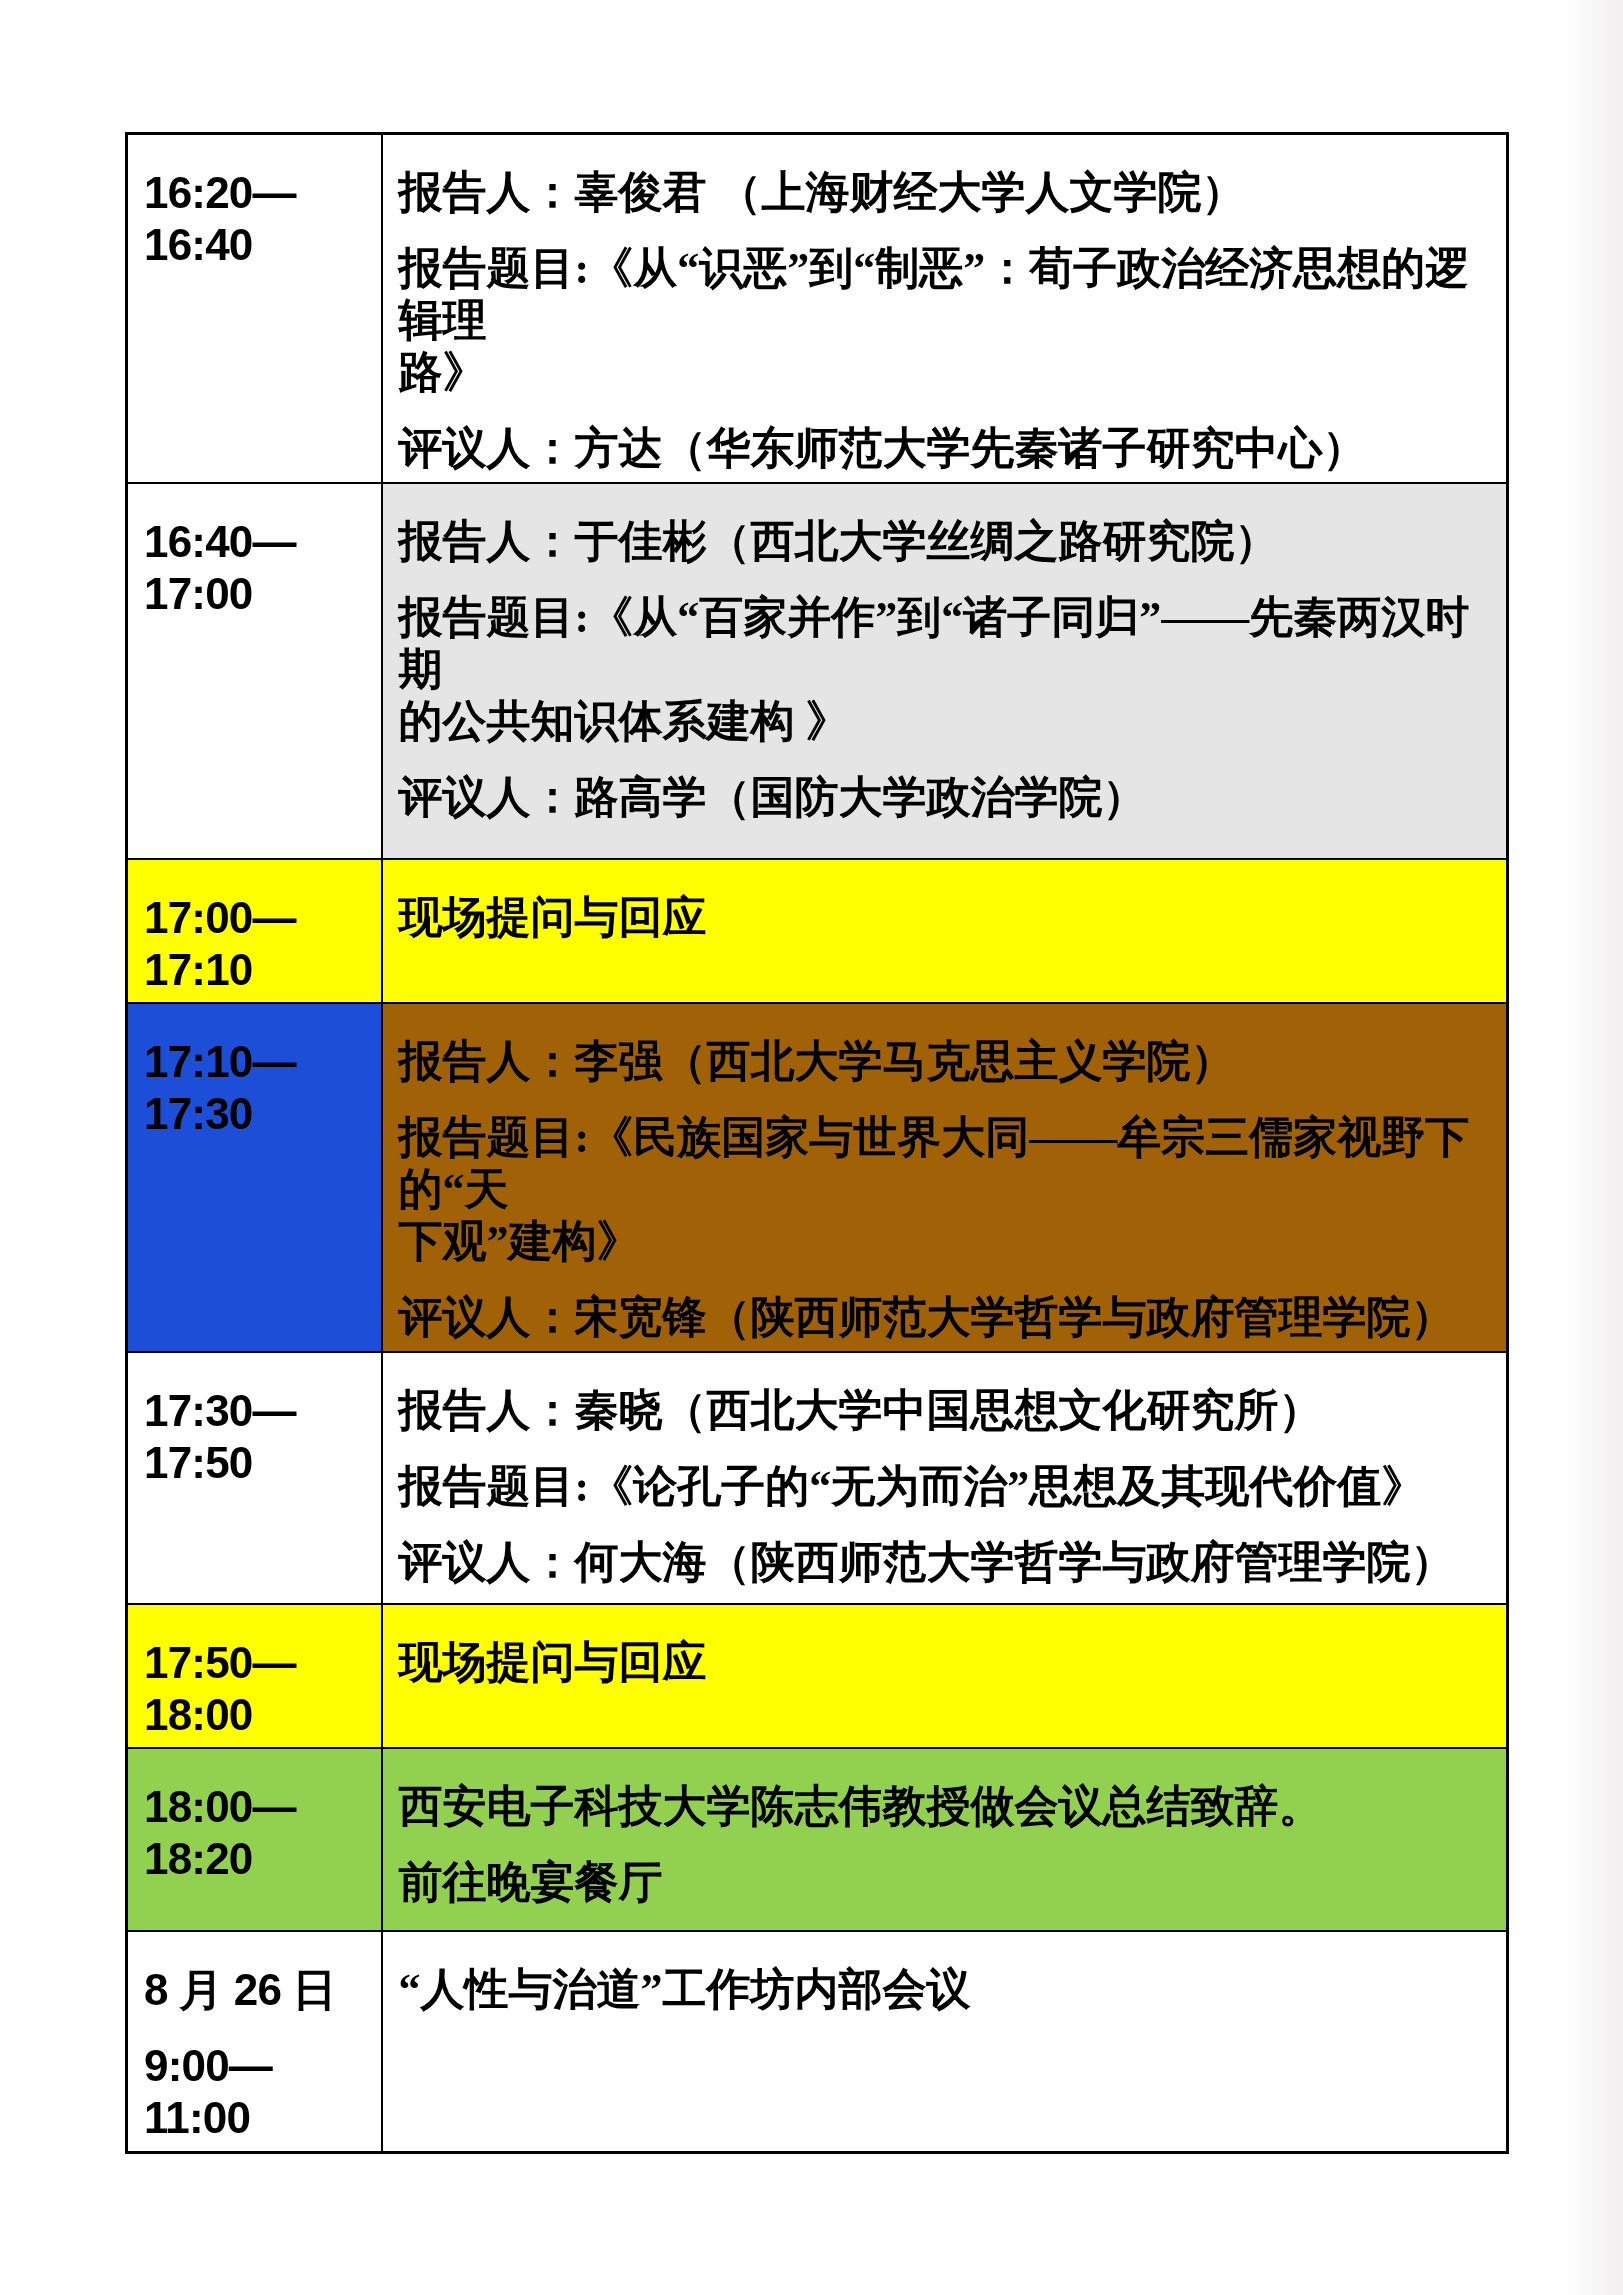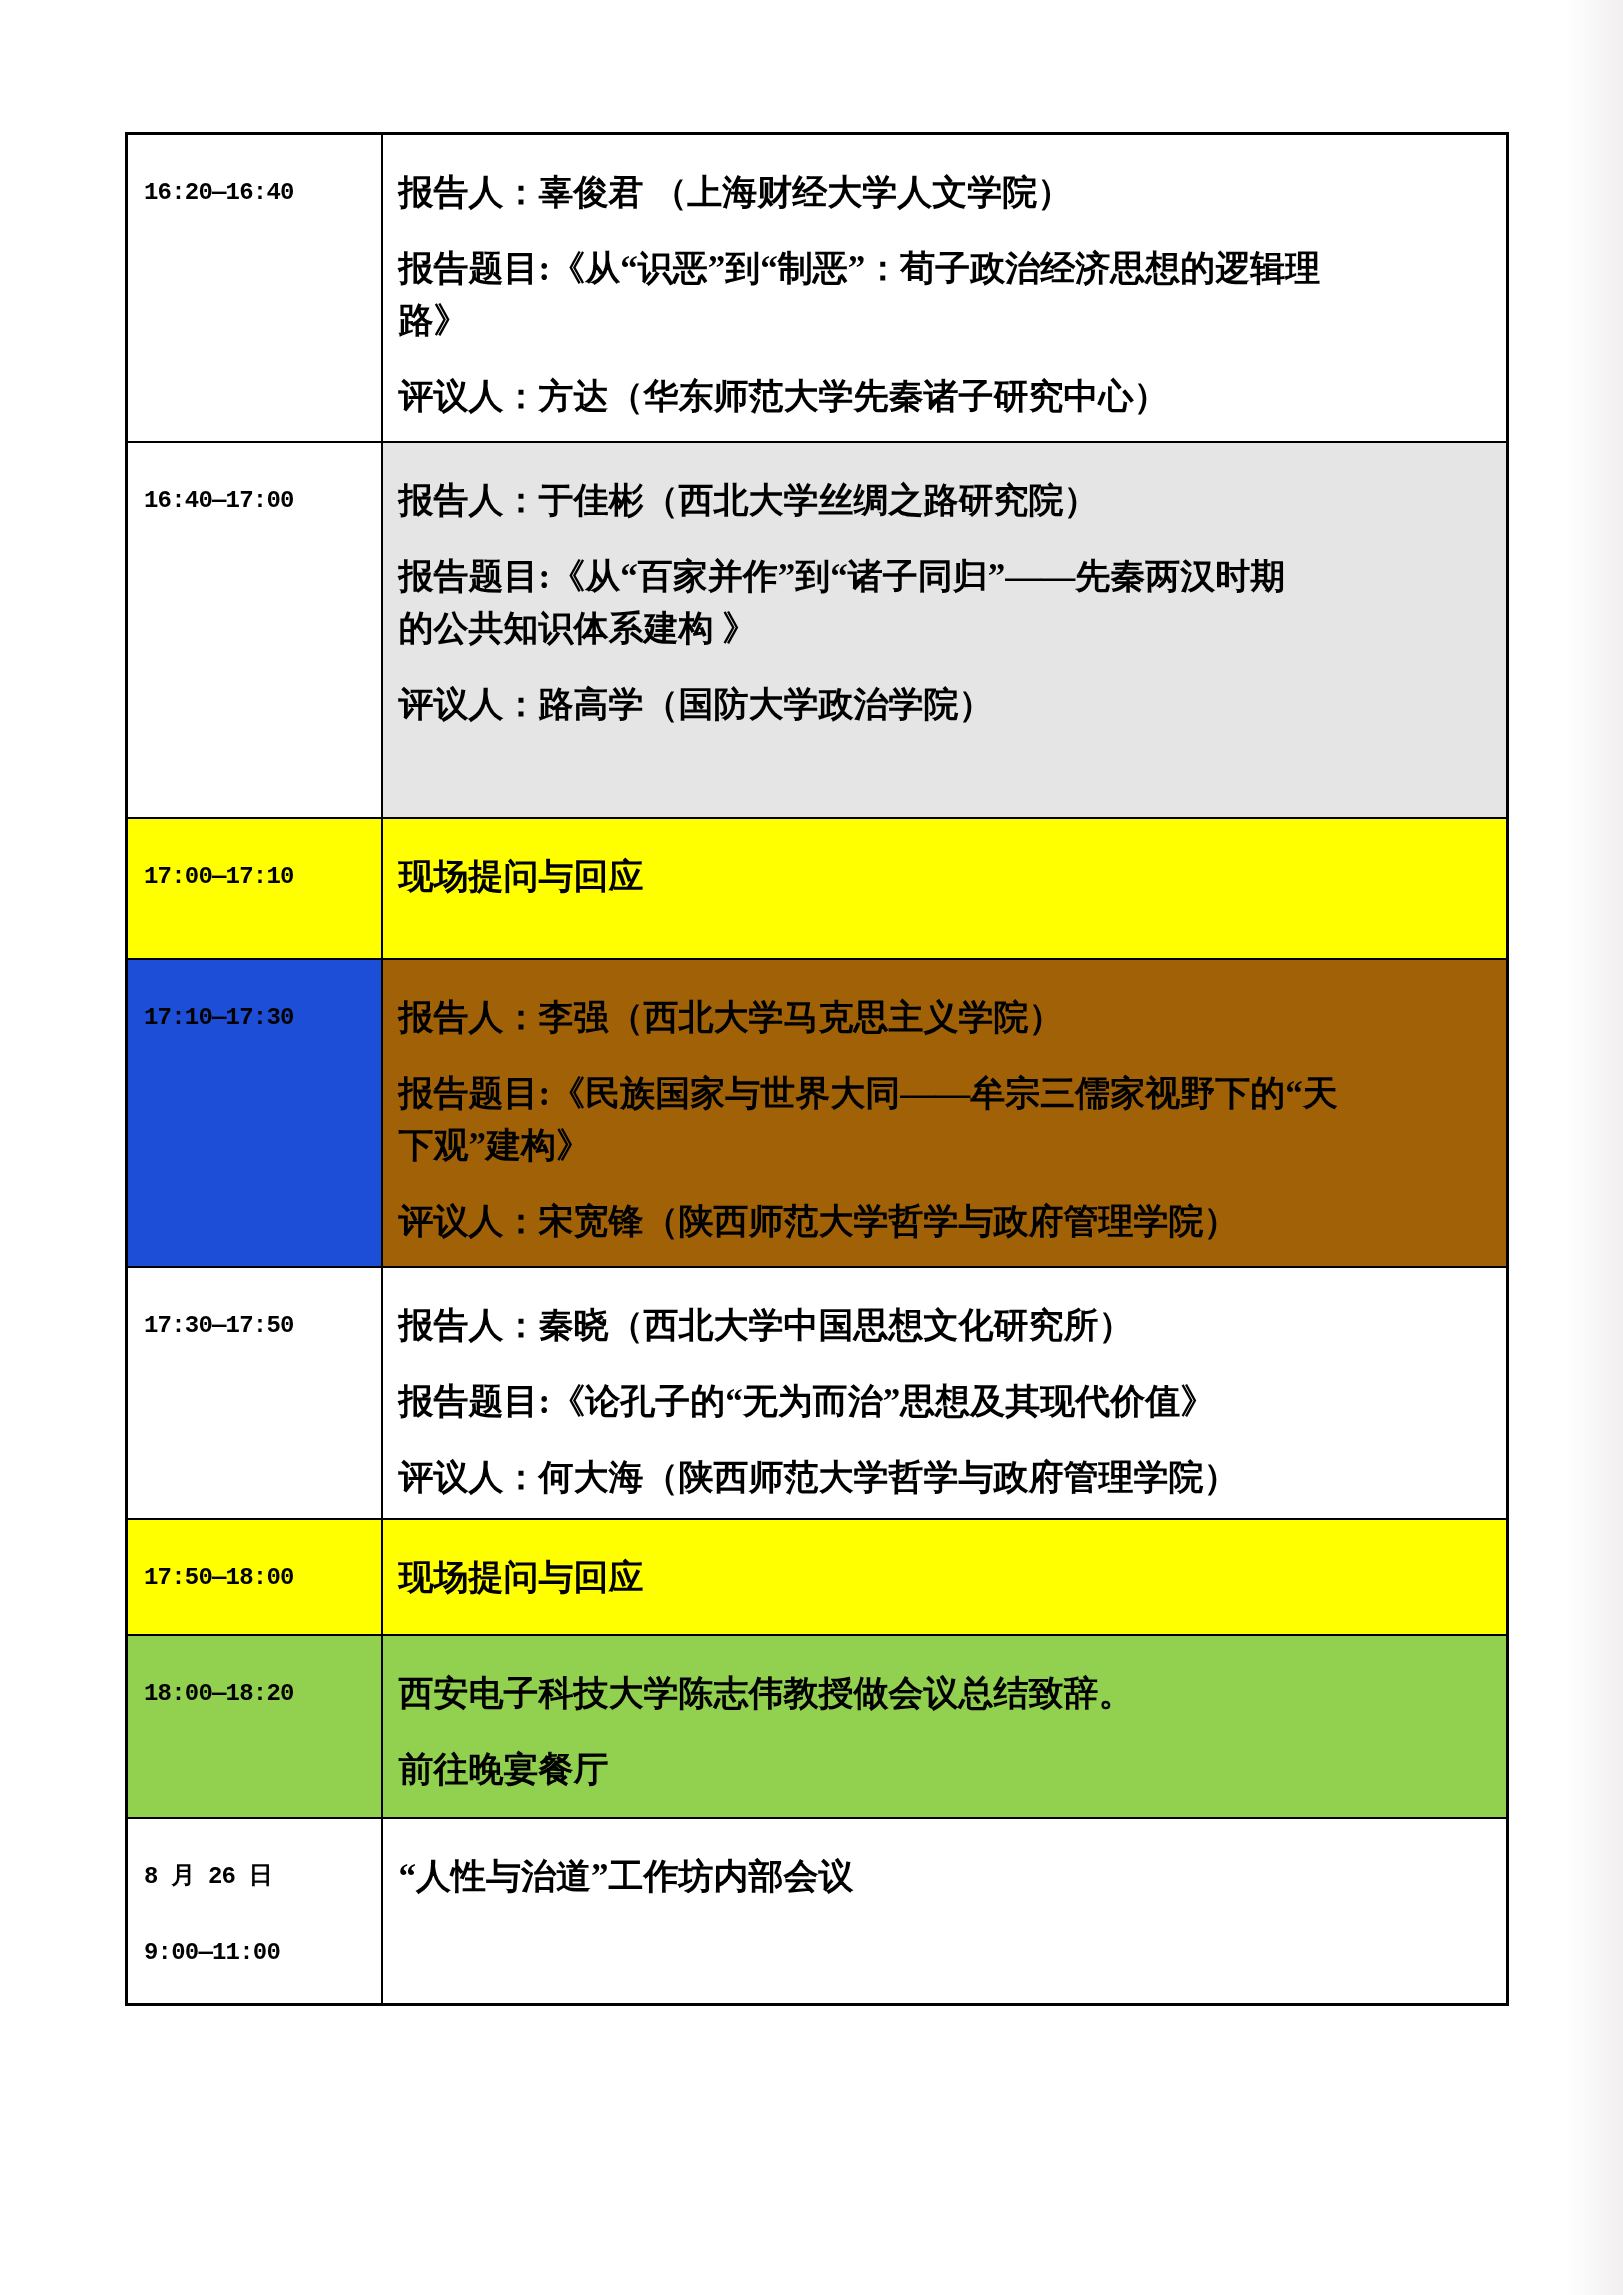--- a/index.html
+++ b/index.html
@@ -22,32 +22,32 @@
     border-collapse:collapse;
     table-layout:fixed;
     border:3.2px solid #000;
   }
   td {
     border:2.4px solid #000;
     vertical-align:top;
     box-sizing:border-box;
   }
   td.time-cell {
-    font-family:Liberation Mono, monospace;
+    font-family:Liberation Sans, sans-serif;
     font-weight:700;
-    font-size:24px;
+    font-size:44px;
     line-height:52px;
     padding:32px 4.9px 6.5px 16px;
     letter-spacing:-0.8px;
     white-space:nowrap;
   }
   td.session-cell {
     font-family:"Liberation Serif","DejaVu Serif",serif;
     font-weight:600;
-    font-size:35px;
+    font-size:44px;
     line-height:52px;
     padding:32px 19.5px 6.5px 16px;
   }
   td p {
     margin:0 0 24px 0;
     white-space:pre-line;
   }
   td p:last-child { margin-bottom:0; }
 </style>
 </head>

